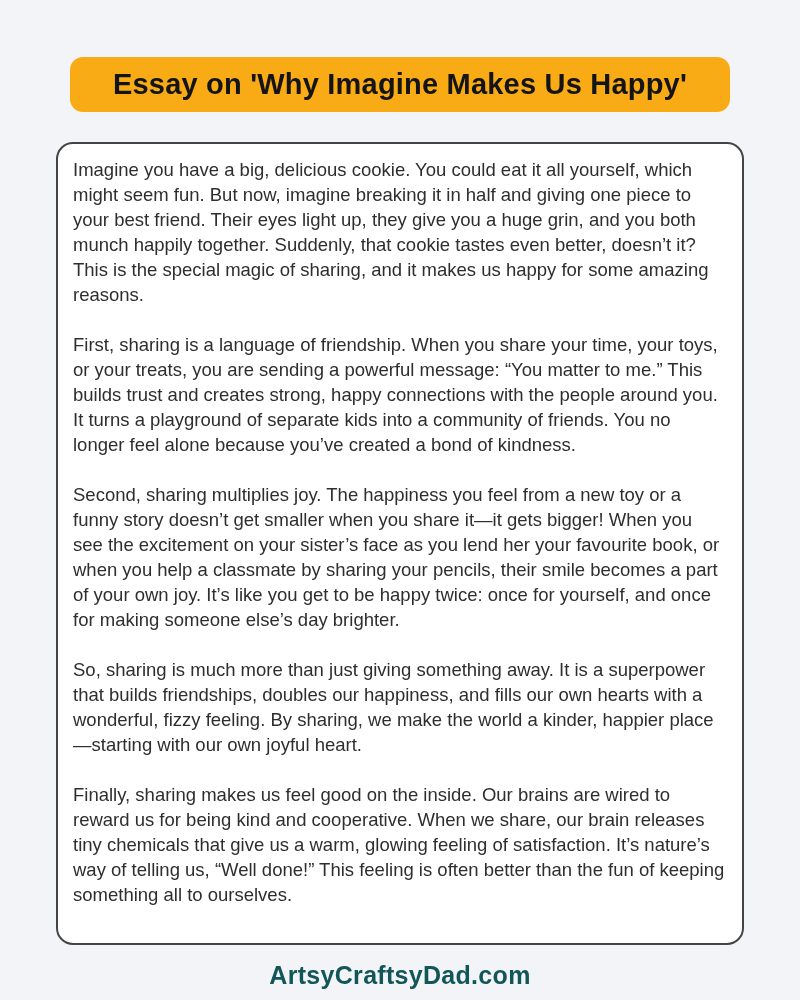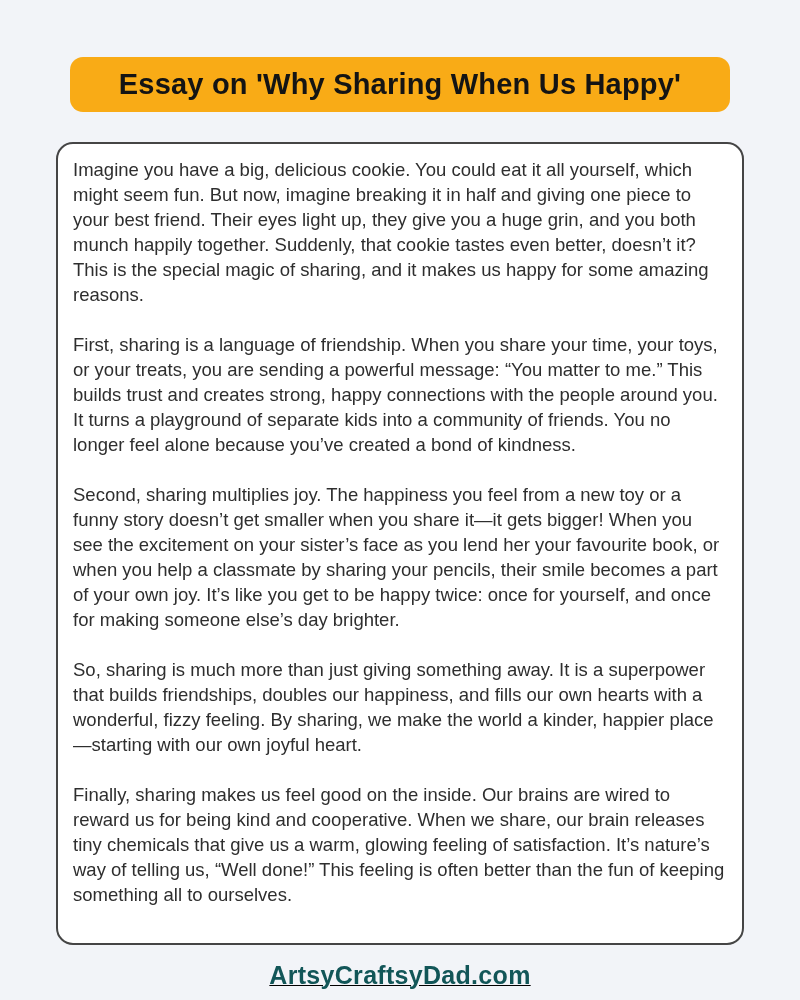--- a/index.html
+++ b/index.html
@@ -57,34 +57,33 @@
     line-height: 25px;
     color: var(--body-text);
     text-align: left;
   }
   .essay-box p:last-child {
     margin-bottom: 0;
   }
   .site-footer {
     margin-top: 16px;
     text-align: center;
-    text-decoration: underline;
   }
   .site-footer .site-name {
     font-size: 25px;
     font-weight: 700;
     color: var(--footer-text);
     letter-spacing: 0.3px;
   }
 </style>
 </head>
 <body>
 
 <header class="title-banner">
-  <h1>Essay on 'Why Sharing When Us Happy'</h1>
+  <h1>Essay on 'Why Imagine Makes Us Happy'</h1>
 </header>
 
 <main class="essay-box">
   <p>Imagine you have a big, delicious cookie. You could eat it all yourself, which might seem fun. But now, imagine breaking it in half and giving one piece to your best friend. Their eyes light up, they give you a huge grin, and you both munch happily together. Suddenly, that cookie tastes even better, doesn’t it? This is the special magic of sharing, and it makes us happy for some amazing reasons.</p>
   <p>First, sharing is a language of friendship. When you share your time, your toys, or your treats, you are sending a powerful message: “You matter to me.” This builds trust and creates strong, happy connections with the people around you. It turns a playground of separate kids into a community of friends. You no longer feel alone because you’ve created a bond of kindness.</p>
   <p>Second, sharing multiplies joy. The happiness you feel from a new toy or a funny story doesn’t get smaller when you share it—it gets bigger! When you see the excitement on your sister’s face as you lend her your favourite book, or when you help a classmate by sharing your pencils, their smile becomes a part of your own joy. It’s like you get to be happy twice: once for yourself, and once for making someone else’s day brighter.</p>
   <p>So, sharing is much more than just giving something away. It is a superpower that builds friendships, doubles our happiness, and fills our own hearts with a wonderful, fizzy feeling. By sharing, we make the world a kinder, happier place—starting with our own joyful heart.</p>
   <p>Finally, sharing makes us feel good on the inside. Our brains are wired to reward us for being kind and cooperative. When we share, our brain releases tiny chemicals that give us a warm, glowing feeling of satisfaction. It’s nature’s way of telling us, “Well done!” This feeling is often better than the fun of keeping something all to ourselves.</p>
 </main>
 

